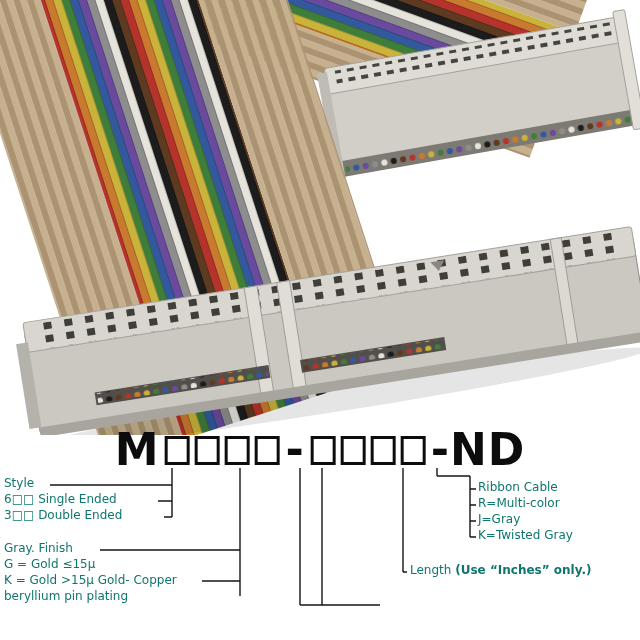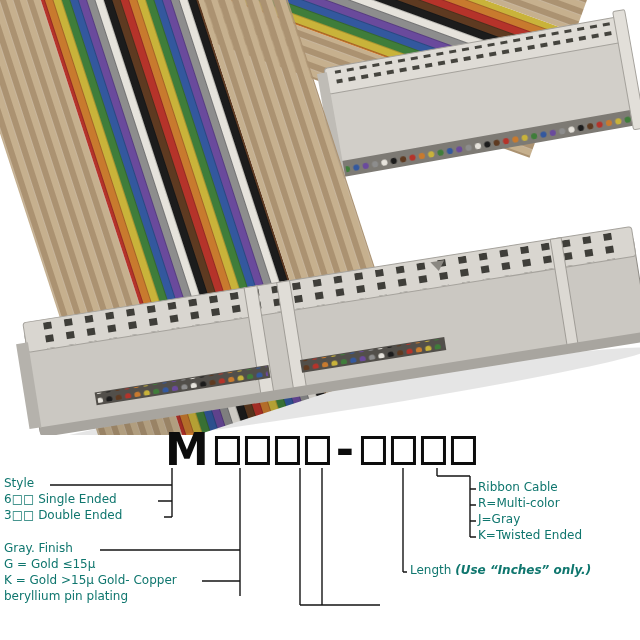--- a/index.html
+++ b/index.html
@@ -8,21 +8,21 @@
   .stage{position:absolute;inset:0}
   #photo{position:absolute;left:0;top:0}
   #lines{position:absolute;left:0;top:0;pointer-events:none}
   #pn{position:absolute;top:428px;left:50%;transform:translateX(-50%);
       display:flex;align-items:center;white-space:nowrap}
   .pn-text{font-weight:bold;font-size:44px;line-height:1;color:#0c0c0c;
            letter-spacing:1px;padding:0 3px}
   .pn-box{width:25px;height:29px;border:3.5px solid #0c0c0c;margin:0 2.5px;
           box-sizing:border-box;display:inline-block}
   .ann{position:absolute;font-size:12px;line-height:1;white-space:nowrap;color:#0f766e}
-  .note{font-weight:bold;font-style:italic}
+  .note{font-weight:bold;}
   
   #style-title   {left:4px;  top:477px}
   #style-opt1    {left:4px;  top:493px}
   #style-opt2    {left:4px;  top:509px}
   #conn-title    {left:4px;  top:542px}
   #conn-l1       {left:4px;  top:558px}
   #conn-l2       {left:4px;  top:574px}
   #conn-l3       {left:4px;  top:590px}
   #ribbon-title  {left:478px;top:481px}
   #ribbon-o1     {left:478px;top:497px}
@@ -130,20 +130,21 @@
       <span class="pn-text">M</span>
       <span class="pn-box"></span>
       <span class="pn-box"></span>
       <span class="pn-box"></span>
       <span class="pn-box"></span>
       <span class="pn-text">-</span>
       <span class="pn-box"></span>
       <span class="pn-box"></span>
       <span class="pn-box"></span>
       <span class="pn-box"></span>
+      <span class="pn-text">-ND</span>
     </div>
 
   <svg id="lines" width="640" height="640" viewBox="0 0 640 640">
     <g stroke="#141414" stroke-width="1.4" fill="none">
 
       <path d="M50 485 H172 M158 501 H172 M164 517 H172 M172 468 V517"></path>
 
       <path d="M100 550 H240 M202 581 H240 M240 468 V596"></path>
 
       <path d="M300 468 V605 M322 468 V605 M300 605 H380"></path>
@@ -158,19 +159,19 @@
   <div class="ann" id="style-opt1">6□□ Single Ended</div>
   <div class="ann" id="style-opt2">3□□ Double Ended</div>
   <div class="ann" id="conn-title">Gray. Finish</div>
   <div class="ann" id="conn-l1">G = Gold ≤15µ</div>
   <div class="ann" id="conn-l2">K = Gold &gt;15µ Gold- Copper</div>
   <div class="ann" id="conn-l3">beryllium pin plating</div>
 
   <div class="ann" id="ribbon-title">Ribbon Cable</div>
   <div class="ann" id="ribbon-o1">R=Multi-color</div>
   <div class="ann" id="ribbon-o2">J=Gray</div>
-  <div class="ann" id="ribbon-o3">K=Twisted Ended</div>
+  <div class="ann" id="ribbon-o3">K=Twisted Gray</div>
 
   <div class="ann" id="length-label">
     <span>Length </span><span class="note">(Use “Inches” only.)</span>
   </div>
 
 </div>
 
 </body></html>

